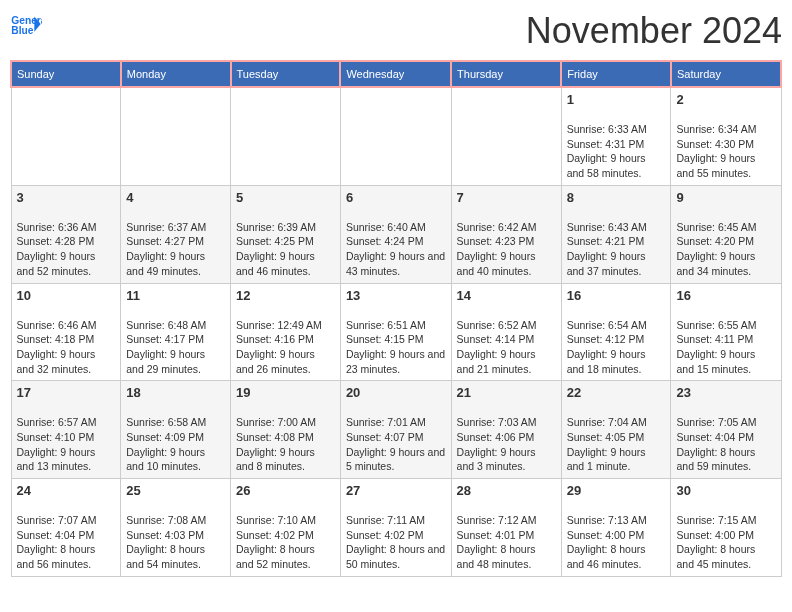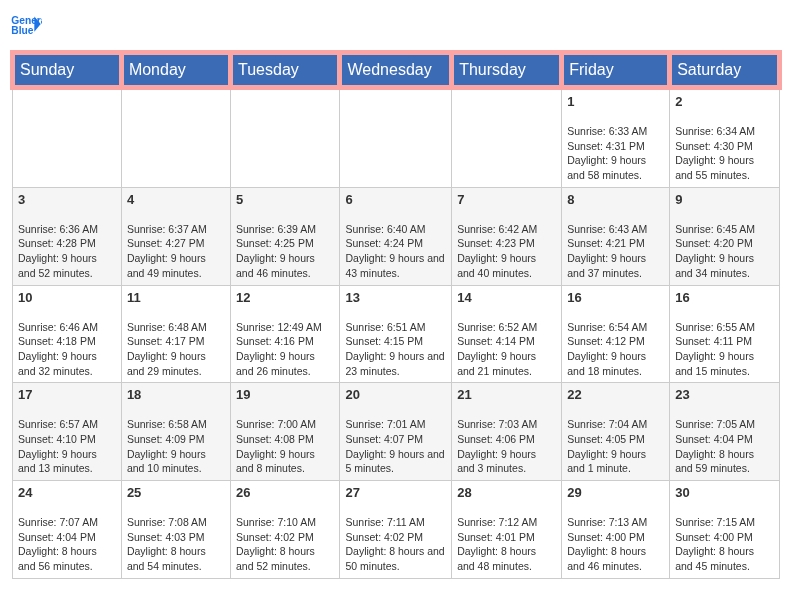--- a/index.html
+++ b/index.html
@@ -40,23 +40,23 @@
     .calendar {
       width: 100%;
       border-collapse: collapse;
       font-size: 11px;
     }
     .calendar thead tr th {
       background-color: #3b6bb5;
       color: #fff;
       text-align: left;
       padding: 6px 5px;
-      font-size: 16px;
+      font-size: 11px;
       font-weight: normal;
-      border: 5px solid #fca5a5;
+      border: 2px solid #fca5a5;
     }
     .calendar tbody tr td {
       border: 1px solid #ccc;
       vertical-align: top;
       padding: 4px 5px;
       width: 113px;
       min-height: 80px;
       background: #fff;
     }
     .calendar tbody tr:nth-child(even) td {
@@ -84,20 +84,21 @@
 
 <div class="header">
   <div class="logo">
     <svg class="logo-icon" viewBox="0 0 50 50" xmlns="http://www.w3.org/2000/svg">
       <text x="2" y="22" font-family="Arial" font-weight="bold" font-size="16" fill="#1a73e8">General</text>
       <text x="2" y="38" font-family="Arial" font-weight="bold" font-size="16" fill="#1a73e8">Blue</text>
       <polygon points="38,10 48,22 38,34" fill="#1a73e8"></polygon>
     </svg>
   </div>
   <div class="title-block">
+    <div class="month-title">November 2024</div>
   </div>
 </div>
 
 <table class="calendar">
   <thead>
     <tr>
     <th>Sunday</th>
         <th>Monday</th>
         <th>Tuesday</th>
         <th>Wednesday</th>

